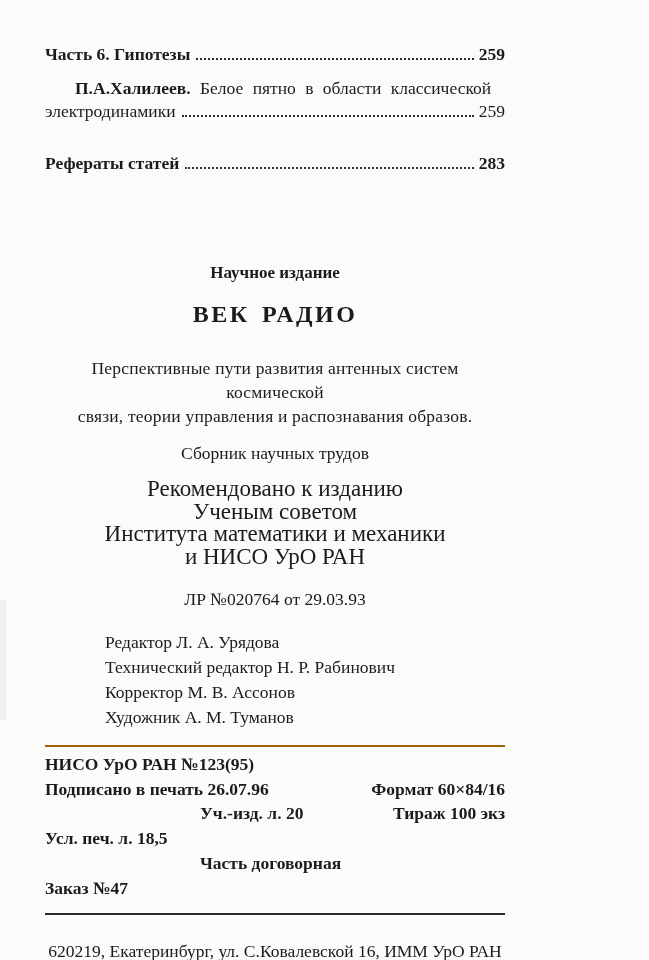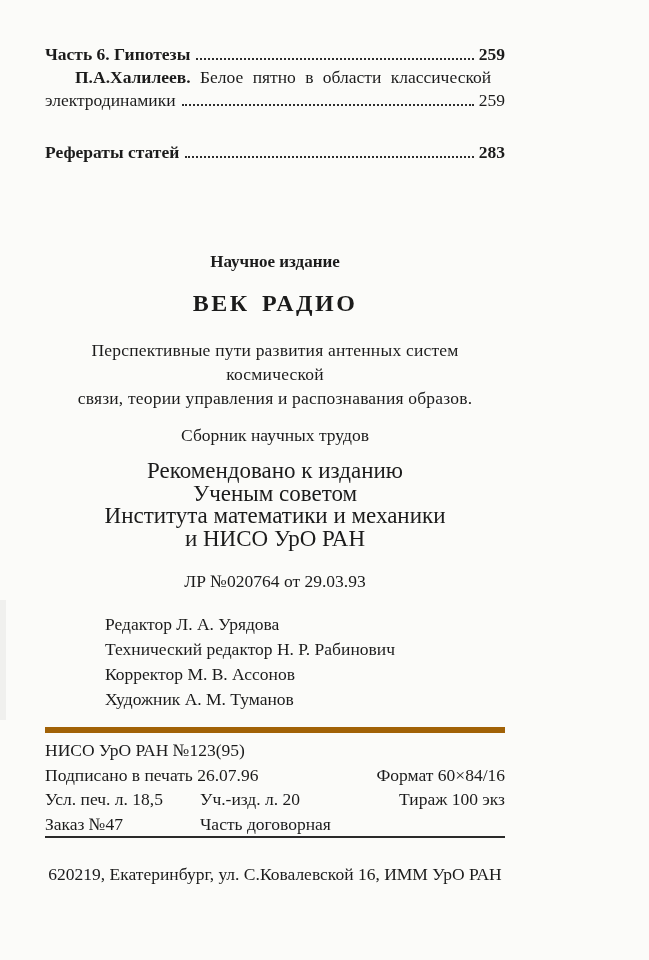--- a/index.html
+++ b/index.html
@@ -20,50 +20,51 @@
   .toc{font-size:17.5px;}
   .toc-line{display:flex;align-items:baseline;}
   .leader{
     flex:1;
     border-bottom:2.4px dotted #2d2d2d;
     margin:0 5px 4px 6px;
     min-width:20px;
   }
   .toc-part{font-weight:700;}
   .toc-part .pg{font-weight:700;}
-  .toc-entry{}
+  .toc-entry{margin-top:11px;}
   .toc-entry-first{
     padding-left:30px;
     word-spacing:5px;
     line-height:25px;
   }
   .toc-entry-first b{word-spacing:0;}
   .toc-refs{margin-top:31px;font-weight:700;}
   .pg{flex:none;}
   
   .center{text-align:center;}
   .edition-type{margin-top:89px;font-weight:700;font-size:17px;}
   .book-title{margin-top:18px;font-weight:700;font-size:24px;letter-spacing:2.5px;word-spacing:4px;}
-  .subtitle{margin-top:21px;font-size:17.5px;line-height:24px;letter-spacing:.2px;}
+  .subtitle{margin-top:28px;font-size:17.5px;line-height:24px;letter-spacing:.2px;}
   .collection{margin-top:15px;font-size:17.5px;}
   .recommend{margin-top:14px;font-size:23px;line-height:22.5px;}
   .license{margin-top:21px;font-size:17.5px;}
   
   .staff{margin-top:20px;margin-left:60px;font-size:17.5px;line-height:25px;}
   
   .colophon{
     margin-top:15px;
-    border-top:6px solid #a16207;
+    border-top:2px solid #a16207;
     border-bottom:2px solid #2a2a2a;
-    padding:5px 0 0 0;
+    padding:5px 0 13px 0;
     font-size:17.5px;
+    font-weight:bold;
   }
   .col-row{display:flex;justify-content:space-between;line-height:24.5px;}
   .col-left{display:flex;}
-  .col-left .c1{width:155px;flex:none;}
+  .col-left .c1{width:155px;flex:none;margin-top:25px;}
   .col-right{text-align:left;}
   
   .address{margin-top:26px;text-align:center;font-size:17.5px;}
   
   .smudge{position:absolute;left:0;top:600px;width:6px;height:120px;background:rgba(120,120,120,.08);}
 </style>
 </head>
 <body>
 
 <div class="page">

